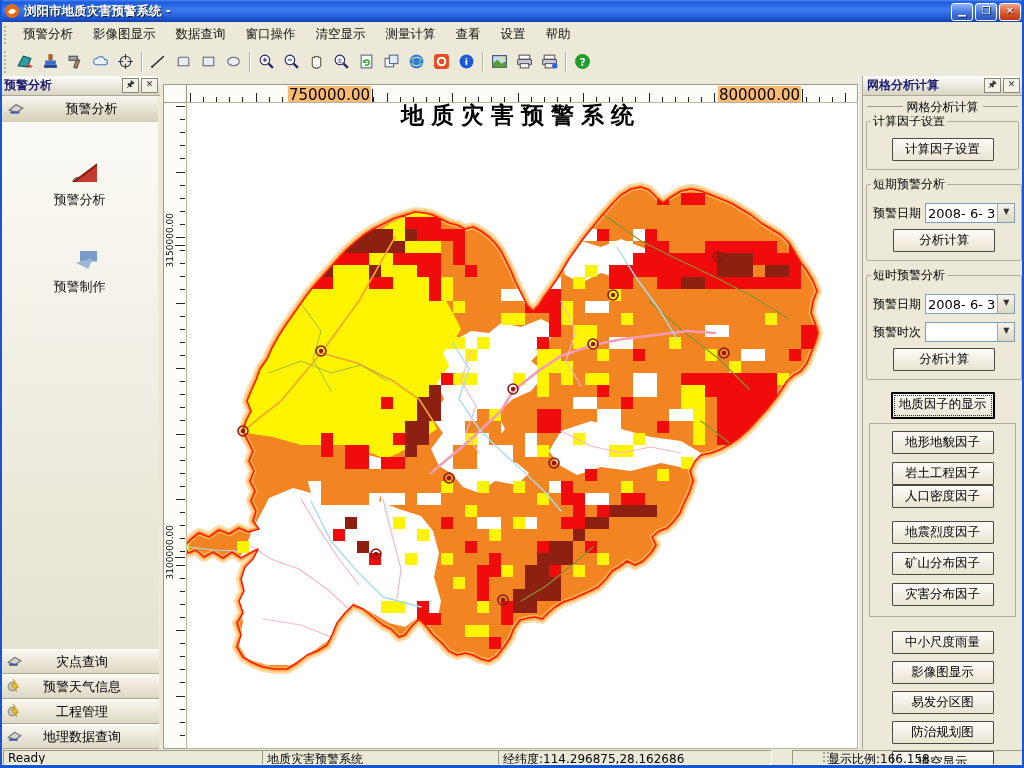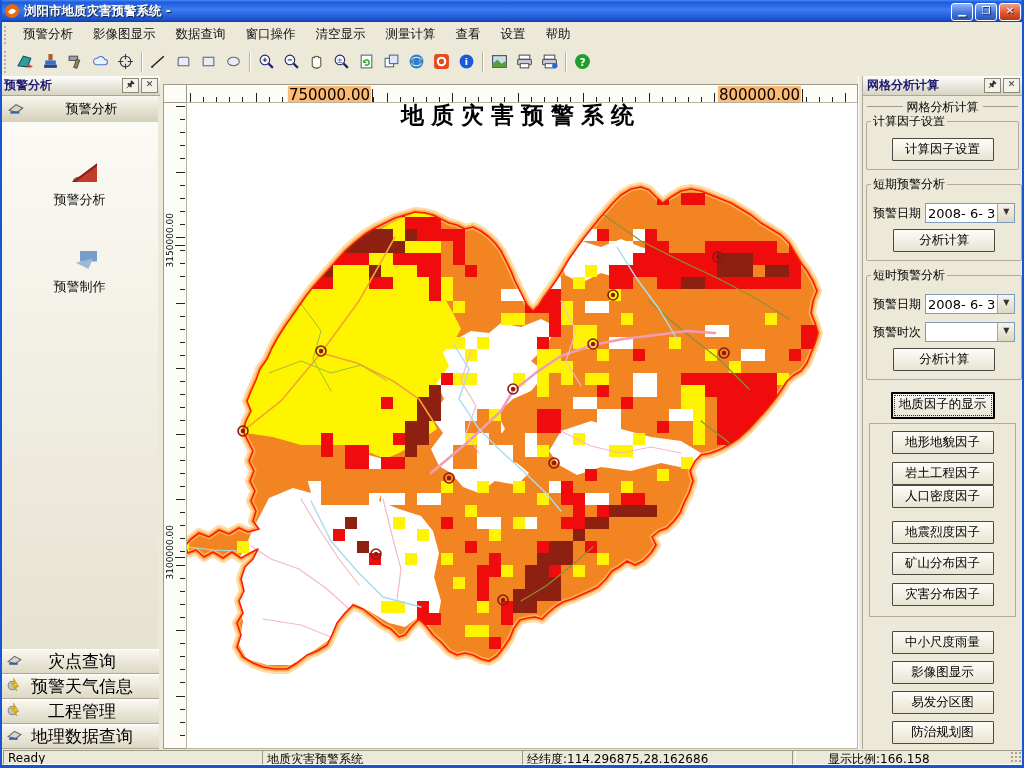--- a/index.html
+++ b/index.html
@@ -39,21 +39,21 @@
   .sect-head{position:absolute;left:1px;top:20px;width:157px;height:26px;
     background:linear-gradient(180deg,#F8F6EE,#D4CFB8);border-bottom:1px solid #B8B4A0;
     display:flex;align-items:center;font-size:13px;}
   .sect-head span.lbl{flex:1;text-align:center;font-weight:normal;}
   #lp-items{position:absolute;left:1px;top:46px;width:157px;height:530px;
     background:linear-gradient(180deg,#FBFAF5,#E6E2D0);}
   .lp-item{width:100%;margin-top:26px;display:flex;flex-direction:column;align-items:center;gap:6px;}
   .lp-item .cap{font-size:13px;color:#111;}
   .lp-bars{position:absolute;left:0px;bottom:0px;width:159px;}
   .lp-bar{height:23px;border-top:1px solid #fff;border-bottom:1px solid #ACA899;
-    background:linear-gradient(180deg,#F9F7EF,#DDD8C4);display:flex;align-items:center;font-size:17px;justify-content:flex-end;}
+    background:linear-gradient(180deg,#F9F7EF,#DDD8C4);display:flex;align-items:center;font-size:13px;justify-content:flex-end;}
   .lp-bar .bic{margin:0 6px 0 6px;}
   .lp-bar .blbl{flex:1;text-align:center;margin-right:24px;}
   
   #canvas{left:160px;top:76px;width:698px;height:673px;background:#ECE9D8;}
   #corner{position:absolute;left:3px;top:8px;width:22px;height:18px;background:#FDFDF8;border:1px solid #9C9A8A;}
   #hruler{position:absolute;left:26px;top:8px;width:670px;height:18px;background:#FDFDF8;border:1px solid #9C9A8A;}
   #vruler{position:absolute;left:3px;top:26px;width:22px;height:645px;background:#FDFDF8;border:1px solid #9C9A8A;}
   .htick{position:absolute;bottom:1px;width:1px;background:#222;}
   .vtick{position:absolute;right:1px;height:1px;background:#222;}
   .hlabel{position:absolute;top:1px;font-size:15px;color:#000;transform:translateX(-100%);
@@ -76,21 +76,21 @@
     font-size:12.5px;text-align:center;line-height:19px;color:#000;}
   .xp-btn.focused{border:2px solid #000;outline:1px dotted #333;outline-offset:-4px;height:23px;font-weight:normal;}
   .combo-row{display:flex;align-items:center;margin:8px 2px 0 2px;gap:4px;}
   .combo-row .clbl{white-space:nowrap;}
   .combo{flex:1;height:18px;background:#fff;border:1px solid #7F9DB9;display:flex;}
   .combo .cval{flex:1;font-size:13px;padding:2px 2px;white-space:nowrap;overflow:hidden;}
   .combo .carrow{width:16px;background:linear-gradient(180deg,#F6F4EC,#DDD8C4);
     border-left:1px solid #ACA899;font-size:8px;text-align:center;line-height:16px;color:#333;}
   .factor-box{border:1px solid #B0AC98;margin:4px 6px 0 6px;padding:1px 0 10px 0;}
   
-  #statusbar{left:0;top:749px;width:1024px;height:16px;background:#ECE9D8;font-size:12px;}
+  #statusbar{left:0;top:749px;width:836px;height:16px;background:#ECE9D8;font-size:12px;}
   .sb-sec{position:absolute;top:1px;height:13px;border:1px solid;border-color:#9D9A84 #fff #fff #9D9A84;
     padding:0 4px;white-space:nowrap;overflow:hidden;}
   #sb-grip{position:absolute;right:2px;top:2px;width:12px;height:12px;
     background-image:radial-gradient(#A8A48E 38%,transparent 42%);background-size:4px 4px;}
   #winborder{left:0;top:765px;width:1024px;height:3px;background:#1655D4;}
   #winborder-l{left:0;top:0;width:2px;height:768px;background:#1655D4;}
   #winborder-r{left:1022px;top:0;width:2px;height:768px;background:#1655D4;}
 </style>
 </head>
 <body>
@@ -780,18 +780,18 @@
         <div class="xp-btn" style="margin-top: 7px;">防治规划图</div>
         <div class="xp-btn" style="margin-top: 7px;">清空显示</div>
       </div>
   </div>
 </div>
 
 <div id="statusbar" class="abs">
   <div id="sb-grip"></div>
 <div class="sb-sec" style="left: 3px; width: 257px;">Ready</div>
     <div class="sb-sec" style="left: 262px; width: 262px;">地质灾害预警系统</div>
-    <div class="sb-sec" style="left: 522px; width: 264px;">经纬度:114.296875,28.162686</div>
+    <div class="sb-sec" style="left: 498px; width: 264px;">经纬度:114.296875,28.162686</div>
     <div class="sb-sec" style="left: 792px; width: 212px; padding-left: 35px;">显示比例:166.158</div>
   </div>
 <div id="winborder" class="abs"></div>
 <div id="winborder-l" class="abs"></div>
 <div id="winborder-r" class="abs"></div>
 
 </body></html>

